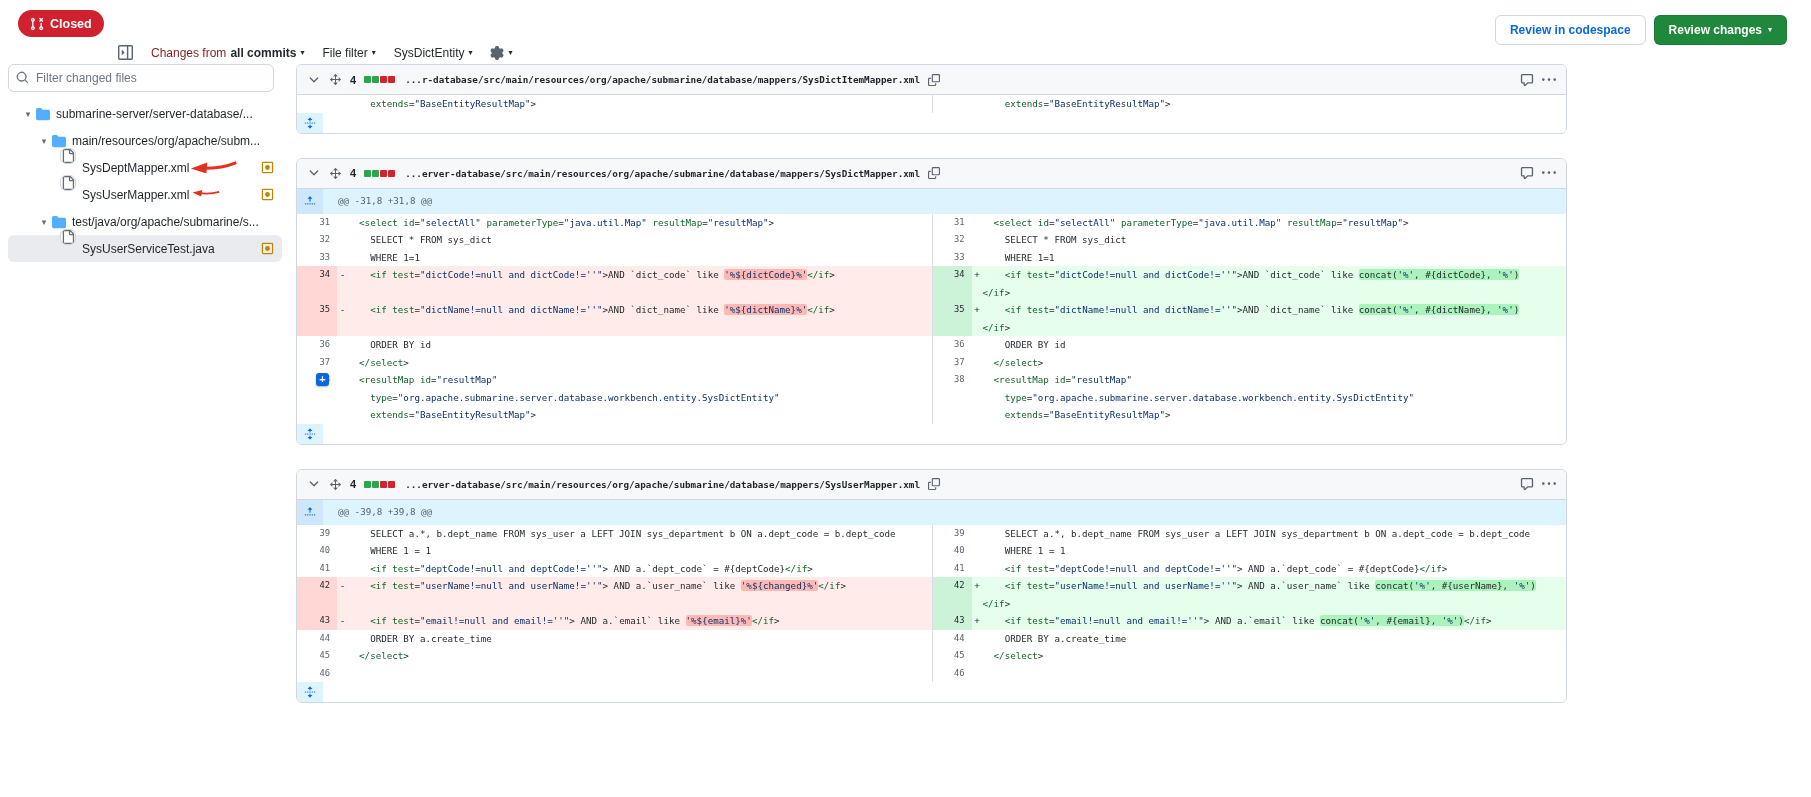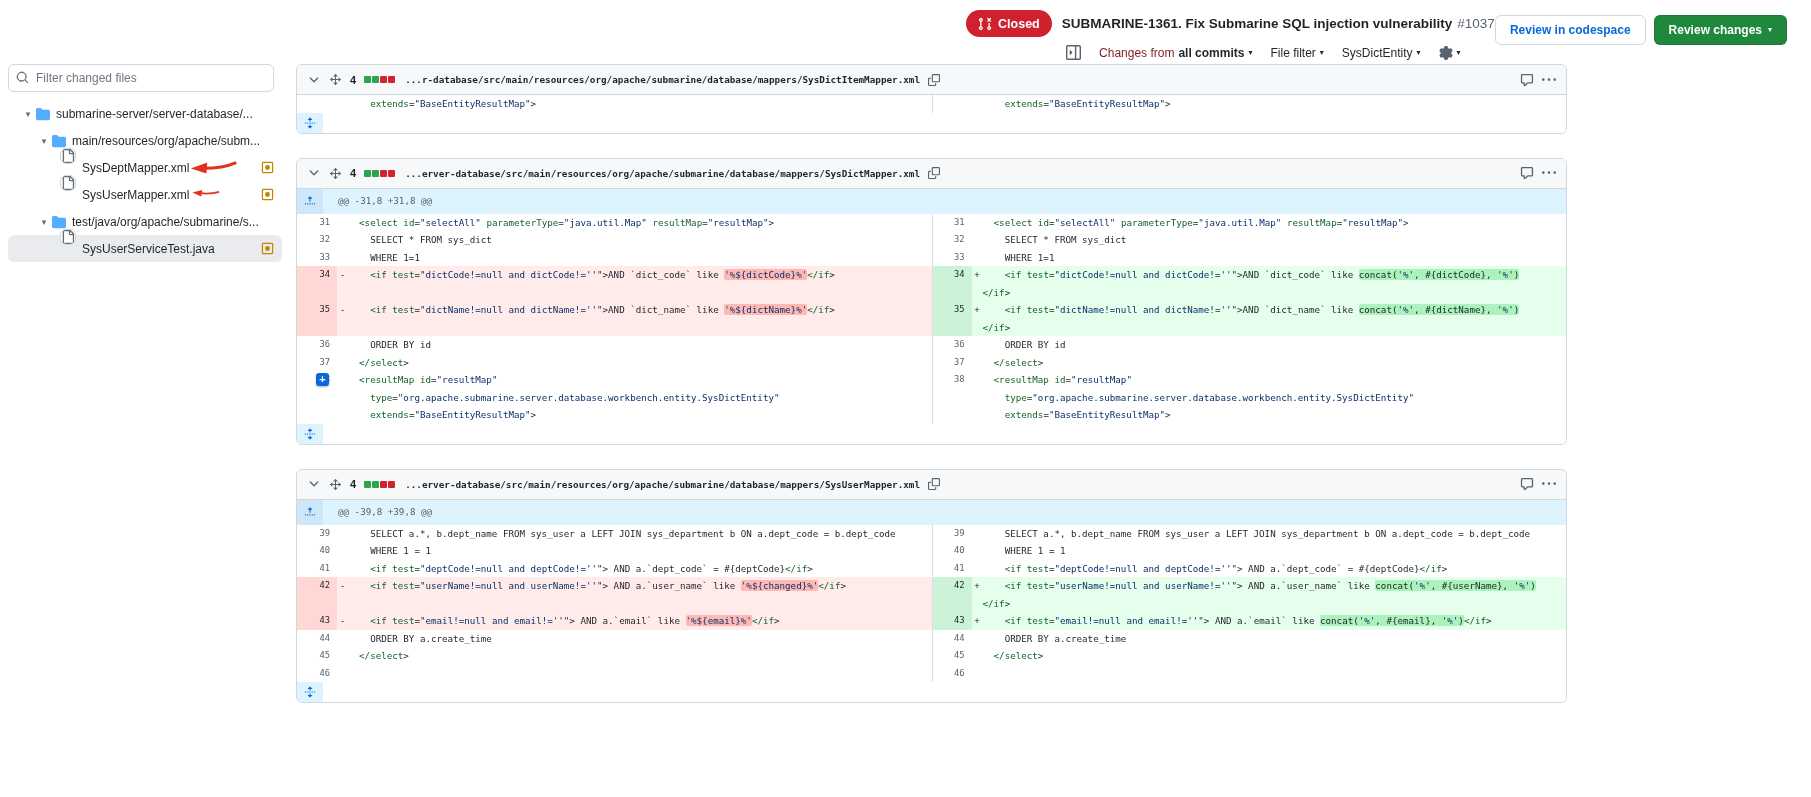--- a/index.html
+++ b/index.html
@@ -3,21 +3,21 @@
 <meta charset="utf-8">
 <style>
   *{box-sizing:border-box;margin:0;padding:0}
   html,body{background:#fff}
   body{font-family:"Liberation Sans","DejaVu Sans",sans-serif;color:#1f2328;-webkit-font-smoothing:antialiased}
   button{font:inherit;background:none;border:none;color:inherit;cursor:pointer;padding:0}
   .app{position:relative;width:1811px;height:797px;overflow:hidden;background:#fff}
   .ic{display:inline-flex;align-items:center}
 
   
-  .topbar{display:flex;justify-content:flex-end;align-items:flex-start;padding:10px 24px 6px 24px;height:56px}
+  .topbar{display:flex;justify-content:space-between;align-items:flex-start;padding:10px 24px 6px 18px;height:56px}
   .title-row{display:flex;align-items:center;gap:10px}
   .state-badge{display:inline-flex;align-items:center;gap:6px;background:var(--c-closed_badge);color:#fff;border-radius:2em;padding:0 12px;height:27px;font-size:12.5px;font-weight:600}
   .pr-title{font-size:13.5px;font-weight:700;color:#1f2328}
   .pr-title .pr-num{color:#59636e;font-weight:400;margin-left:5px}
   .toolbar{display:flex;align-items:center;gap:18px;margin:8px 0 0 100px;font-size:12px;color:#24292f}
   .toolbar .ibtn{color:#59636e;display:flex}
   .dd{display:flex;align-items:center;gap:4px}
   .dd .muted{color:#7f1d1d}
   .dd b{font-weight:700}
   .caret{font-size:8px;color:#24292f;line-height:1}
@@ -95,21 +95,20 @@
     <div class="tb-left">
       <div class="title-row">
         <span class="state-badge">
           <span class="ic">
             <svg viewBox="0 0 16 16" width="14" height="14" fill="currentColor">
                 <path d="M3.25 1A2.25 2.25 0 0 1 4 5.372v5.256a2.251 2.251 0 1 1-1.5 0V5.372A2.251 2.251 0 0 1 3.25 1Zm9.5 5.5a.75.75 0 0 1 .75.75v3.378a2.251 2.251 0 1 1-1.5 0V7.25a.75.75 0 0 1 .75-.75Zm-2.03-5.273a.75.75 0 0 1 1.06 0l.97.97.97-.97a.749.749 0 0 1 1.265.332.75.75 0 0 1-.205.729l-.97.97.97.97a.751.751 0 0 1-.018 1.042.751.751 0 0 1-1.042.018l-.97-.97-.97.97a.749.749 0 0 1-1.275-.326.749.749 0 0 1 .215-.734l.97-.97-.97-.97a.75.75 0 0 1 0-1.06ZM2.5 3.25a.75.75 0 1 0 1.5 0 .75.75 0 0 0-1.5 0ZM3.25 12a.75.75 0 1 0 0 1.5.75.75 0 0 0 0-1.5Zm9.5 0a.75.75 0 1 0 0 1.5.75.75 0 0 0 0-1.5Z"></path>
               </svg>
           </span>
           <span>Closed</span>
         </span>
-        <h1 class="pr-title"><span>SUBMARINE-1361. Fix Submarine SQL injection vulnerability</span><span class="pr-num">#1037</span></h1>
       </div>
       <div class="toolbar">
         <button class="ibtn">
           <span class="ic">
               <svg viewBox="0 0 16 16" width="15" height="15" fill="currentColor">
                 <path d="M6.823 7.823a.25.25 0 0 1 0 .354l-2.396 2.396A.25.25 0 0 1 4 10.396V5.604a.25.25 0 0 1 .427-.177Z"></path>
                 <path d="M1.75 0h12.5C15.216 0 16 .784 16 1.75v12.5A1.75 1.75 0 0 1 14.25 16H1.75A1.75 1.75 0 0 1 0 14.25V1.75C0 .784.784 0 1.75 0ZM1.5 1.75v12.5c0 .138.112.25.25.25H9.5v-13H1.75a.25.25 0 0 0-.25.25ZM11 14.5h3.25a.25.25 0 0 0 .25-.25V1.75a.25.25 0 0 0-.25-.25H11Z"></path>
               </svg>
             </span>
         </button>

